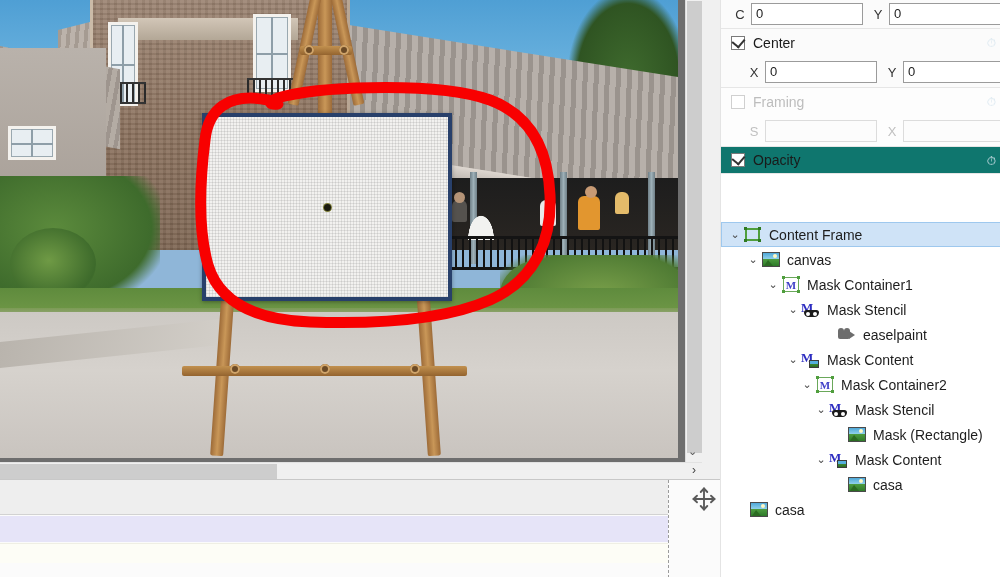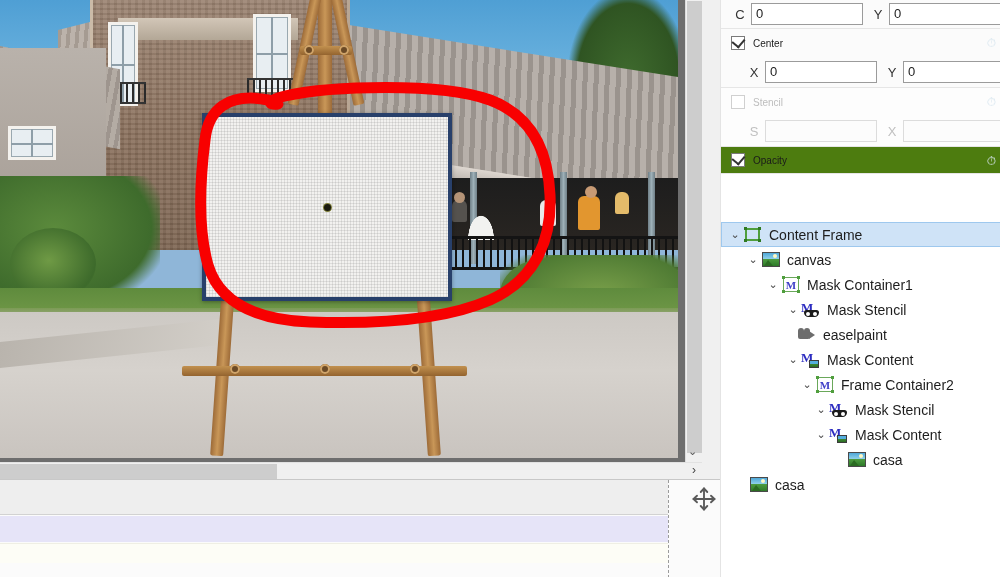--- a/index.html
+++ b/index.html
@@ -264,21 +264,21 @@
   .chkbox {
     width: 14px; height: 14px; border: 1px solid #7a7a7a; background: #fff;
     position: relative; flex: 0 0 14px; margin-right: 8px;
   }
   .chkbox.dim { border-color: #d0d0d0; }
   .chkbox .tick {
     position: absolute; left: 2px; top: -1px; width: 9px; height: 11px;
     border-right: 2px solid #333; border-bottom: 2px solid #333;
     transform: rotate(40deg);
   }
-  .chk-label { font-size: 10px; color: #1a1a1a; }
+  .chk-label { font-size: 14px; color: #1a1a1a; }
   .chk-label.dim { color: #bdbdbd; }
   .sect-icon {
     position: absolute; right: 4px; top: 7px; font-size: 12px; color: #d8e6ef;
   }
 
   
   #tree { position: absolute; left: 0; top: 222px; width: 280px; height: 355px; background:#fff; }
   .trow {
     display: flex; align-items: center; height: 25px; position: relative;
     font-size: 14px; color: #1d1d1d;
@@ -524,34 +524,34 @@
         <span class="finput w112">0</span>
         <span class="flabel" style="margin-left:4px">Y</span>
         <span class="finput w112">0</span>
       </div>
     </div>
     <div class="sect-div"></div>
 
     <div class="prop-sect" style="background:#fdfdfd">
       <div class="chk-row">
         <span class="chkbox dim"></span>
-        <span class="chk-label dim">Stencil</span>
+        <span class="chk-label dim">Framing</span>
         <span class="sect-icon">⏱</span>
       </div>
       <div class="field-row">
         <span class="flabel dim" style="margin-left:14px">S</span>
         <span class="finput w112 dim"></span>
         <span class="flabel dim" style="margin-left:4px">X</span>
         <span class="finput w112 dim"></span>
 
       </div>
     </div>
     <div class="sect-div"></div>
 
-    <div class="prop-sect" style="background:#4d7c0f">
+    <div class="prop-sect" style="background:#0f766e">
       <div class="chk-row" style="height:26px">
         <span class="chkbox">
             <i class="tick"></i>
           </span>
         <span class="chk-label">Opacity</span>
         <span class="sect-icon">⏱</span>
       </div>
     </div>
     <div class="sect-div"></div>
 
@@ -590,21 +590,21 @@
         <span class="tchev">⌄</span>
         <span class="ticon">
           <span class="ic-stencil">
               <span class="m">M</span>
               <span class="glasses"></span>
             </span>
         </span>
         <span class="tlabel">Mask Stencil</span>
       </div>
 
-      <div class="trow" style="padding-left:76px">
+      <div class="trow" style="padding-left:116px">
         <span class="ticon">
           <span class="ic-cam">
               <span class="reel1"></span>
               <span class="reel2"></span>
               <span class="body"></span>
               <span class="lens"></span>
             </span>
         </span>
         <span class="tlabel">easelpaint</span>
       </div>
@@ -618,34 +618,40 @@
             </span>
         </span>
         <span class="tlabel">Mask Content</span>
       </div>
 
       <div class="trow" style="padding-left:78px">
         <span class="tchev">⌄</span>
         <span class="ticon">
           <span class="ic-maskcont">M<i></i><i></i><i></i><i></i></span>
         </span>
-        <span class="tlabel">Frame Container2</span>
+        <span class="tlabel">Mask Container2</span>
       </div>
 
       <div class="trow" style="padding-left:92px">
         <span class="tchev">⌄</span>
         <span class="ticon">
           <span class="ic-stencil">
               <span class="m">M</span>
               <span class="glasses"></span>
             </span>
         </span>
         <span class="tlabel">Mask Stencil</span>
       </div>
 
+      <div class="trow" style="padding-left:126px">
+        <span class="ticon">
+            <span class="ic-pic"></span>
+          </span>
+        <span class="tlabel">Mask (Rectangle)</span>
+      </div>
 
       <div class="trow" style="padding-left:92px">
         <span class="tchev">⌄</span>
         <span class="ticon">
           <span class="ic-content">
               <span class="m">M</span>
               <span class="pic"></span>
             </span>
         </span>
         <span class="tlabel">Mask Content</span>

